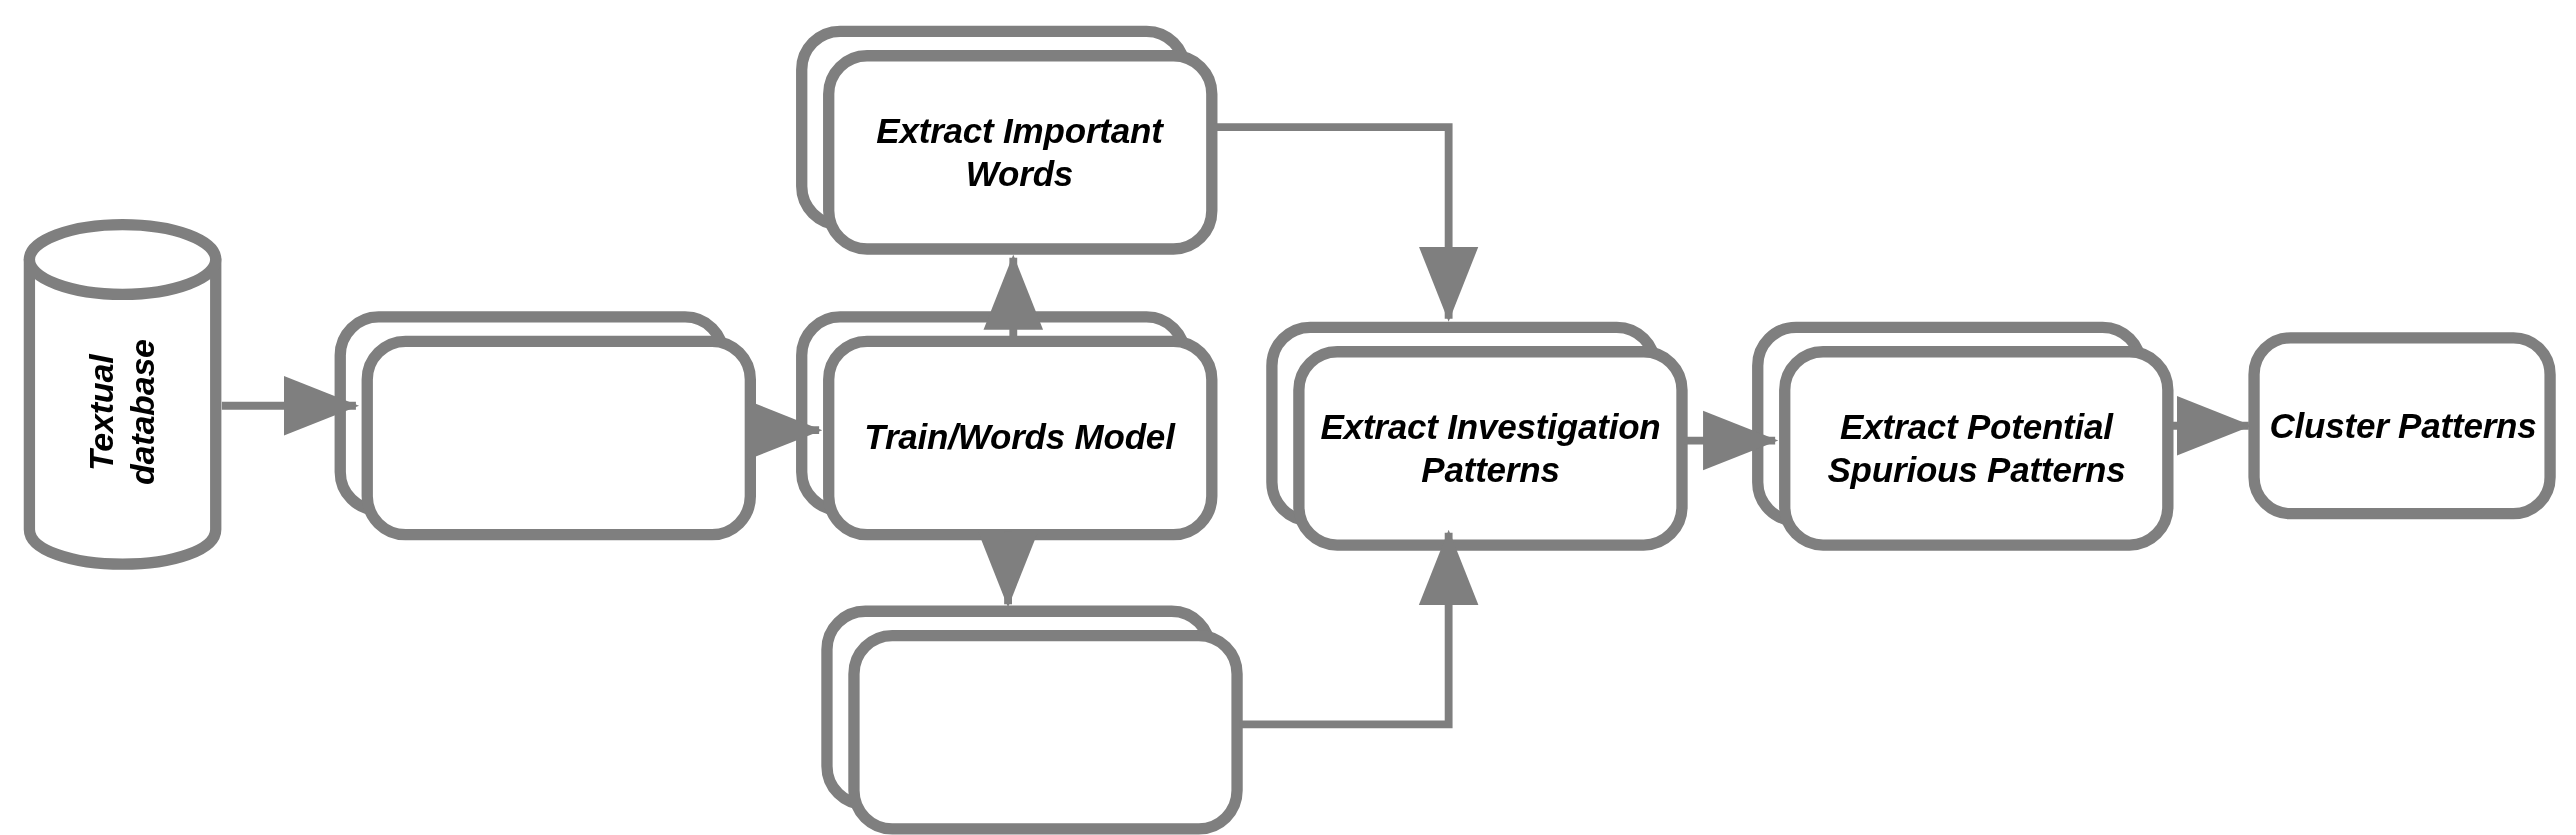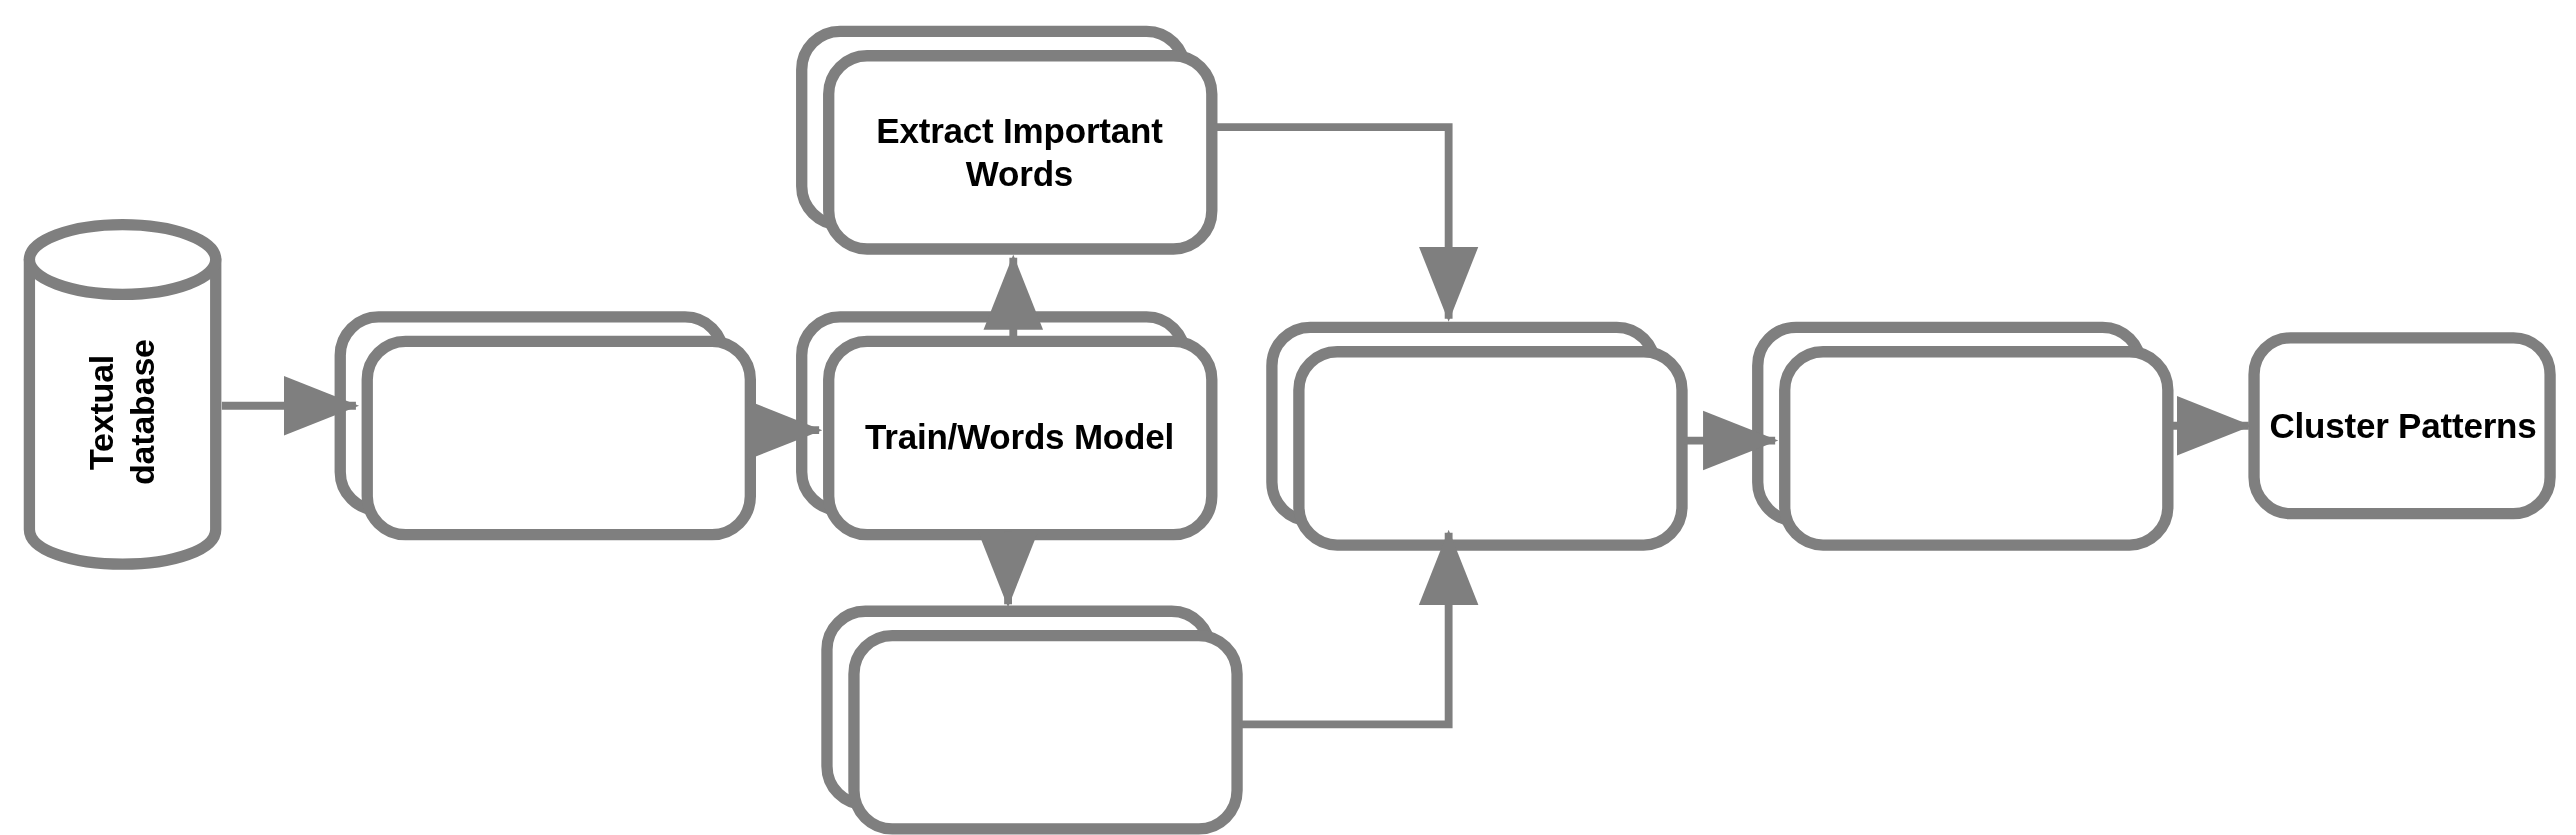--- a/index.html
+++ b/index.html
@@ -30,20 +30,21 @@
     align-items: center;
     justify-content: center;
     text-align: center;
     color: #000000;
     font-weight: bold;
     font-size: 35px;
     line-height: 1.22;
     letter-spacing: -0.2px;
     pointer-events: none;
     white-space: pre-line;
+    font-style: italic;
   }
   .node-label.vertical {
     writing-mode: vertical-rl;
     transform: rotate(180deg);
   }
 </style>
 </head>
 <body>
 
 <div id="canvas">
@@ -118,18 +119,22 @@
   <div class="node-label vertical" style="left:29px; top:260px; width:186px; height:305px; font-size:34px;">Textual
 database</div>
 
 
   <div class="node-label" style="left:828px; top:341px; width:383px; height:193px;">Train/Words Model</div>
 
   <div class="node-label" style="left:828px; top:56px; width:383px; height:193px;">Extract Important
 Words</div>
 
 
+  <div class="node-label" style="left:1290px; top:352px; width:401px; height:193px;">Extract Investigation
+Patterns</div>
 
+  <div class="node-label" style="left:1785px; top:352px; width:383px; height:193px;">Extract Potential
+Spurious Patterns</div>
 
   <div class="node-label" style="left:2255px; top:338px; width:296px; height:176px;text-align:right;">Cluster Patterns</div>
 
 </div>
 
 
 </body></html>

